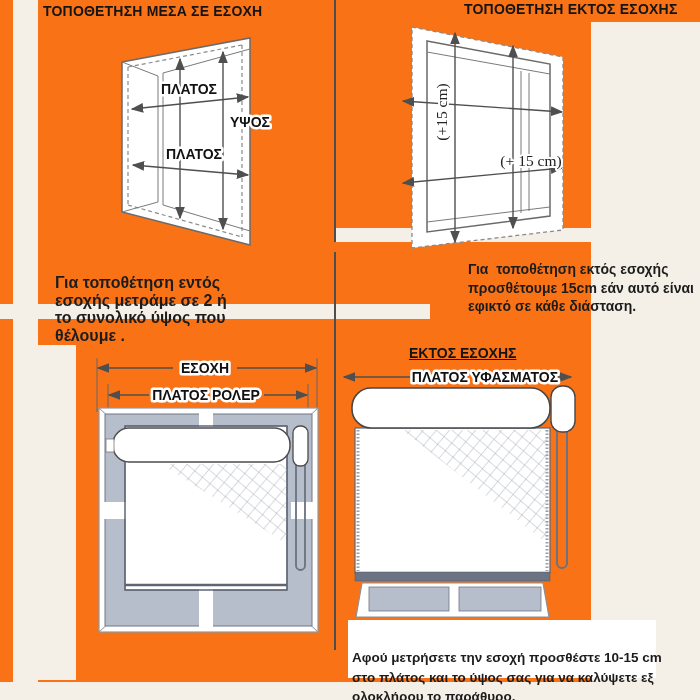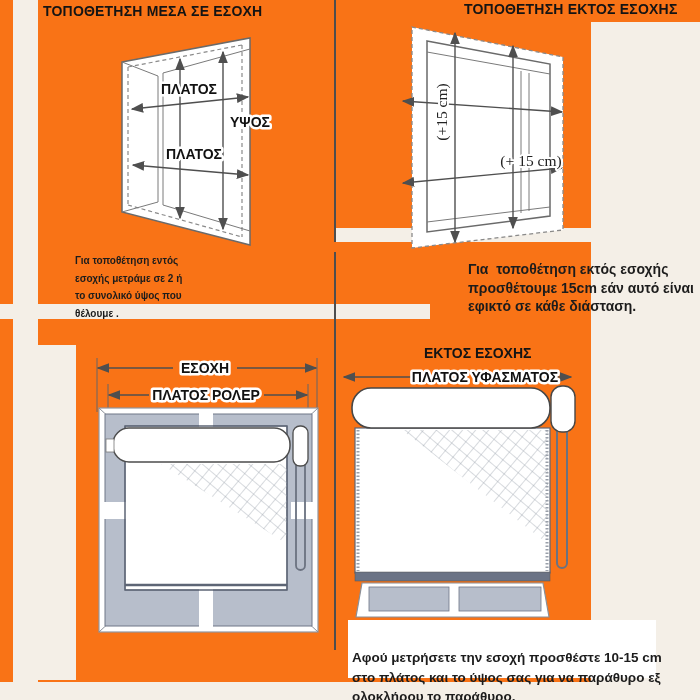--- a/index.html
+++ b/index.html
@@ -3,24 +3,24 @@
 <meta charset="utf-8">
 <style>
   html,body{margin:0;padding:0;}
   body{font-family:"Liberation Sans","DejaVu Sans",sans-serif;background:#fff;}
   #stage{position:relative;width:700px;height:700px;background:#f97316;overflow:hidden;}
   .cream{position:absolute;background:#f4efe7;}
   .divider{position:absolute;width:2px;background:#4e4e4e;}
   .title{position:absolute;font-weight:bold;font-size:14px;color:#141414;letter-spacing:.2px;white-space:pre;}
   .note{position:absolute;font-weight:bold;color:#1c1c1c;}
   .note div{white-space:pre;}
-  .note-inset{left:55px;top:252px;font-size:10px;line-height:17.5px;margin-left:20px;}
+  .note-inset{left:55px;top:274px;font-size:16px;line-height:17.5px;}
   .note-outset{left:436px;top:260px;font-size:14px;line-height:18.5px;margin-left:32px;}
   .note-bottom{left:352px;top:648px;font-size:13.5px;line-height:19.5px;}
-  .heading-mid{position:absolute;left:424px;top:345px;font-weight:bold;font-size:14px;color:#141414;}
+  .heading-mid{position:absolute;left:409px;top:345px;font-weight:bold;font-size:14px;color:#141414;text-decoration:underline;}
   svg{position:absolute;overflow:visible;}
   .diaglabel{font-family:"Liberation Sans","DejaVu Sans",sans-serif;font-weight:bold;font-size:14px;fill:#111;
              paint-order:stroke;stroke:#fff;stroke-width:5px;stroke-linejoin:round;}
   .seriflabel{font-family:"Liberation Serif","DejaVu Serif",serif;font-size:15.5px;fill:#222;
              paint-order:stroke;stroke:#fff;stroke-width:4px;stroke-linejoin:round;}
   .whitepanel{position:absolute;background:#fff;}
 </style>
 </head>
 <body>
 
@@ -47,21 +47,21 @@
     <div>το συνολικό ύψος που</div>
     <div>θέλουμε .</div>
   </div>
   <div class="note note-outset">
     <div>Για  τοποθέτηση εκτός εσοχής</div>
     <div>προσθέτουμε 15cm εάν αυτό είναι</div>
     <div>εφικτό σε κάθε διάσταση.</div>
   </div>
   <div class="note note-bottom">
     <div>Αφού μετρήσετε την εσοχή προσθέστε 10-15 cm</div>
-    <div>στο πλάτος και το ύψος σας για να παράθυρο εξ</div>
+    <div>στο πλάτος και το ύψος σας για να καλύψετε εξ</div>
     <div>ολοκλήρου το παράθυρο.</div>
   </div>
 
   <svg style="left:88px;top:28px;" width="215" height="222" viewBox="0 0 215 222">
     <defs>
       <marker id="arrI" markerWidth="9" markerHeight="7" refX="8" refY="3.5" orient="auto-start-reverse">
         <path d="M0,0 L9,3.5 L0,7 Z" fill="#4f4f4f"></path>
       </marker>
     </defs>
     <polygon points="34,34 162,10 162,217 34,184" fill="#ffffff" stroke="#6a6a6a" stroke-width="1.5"></polygon>

